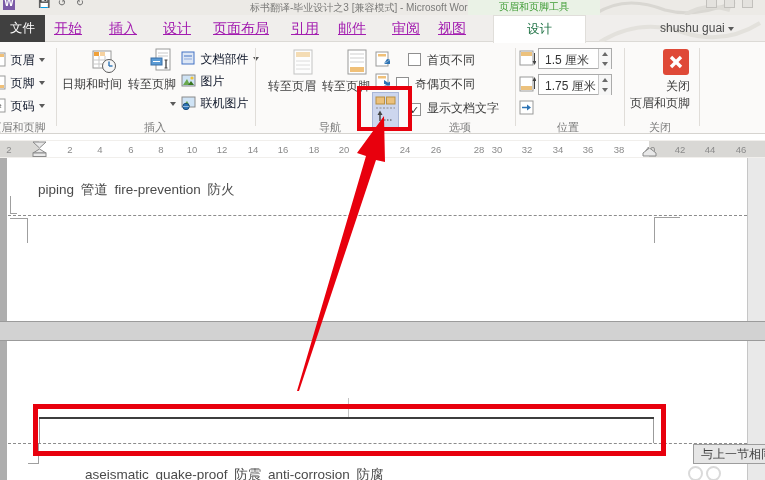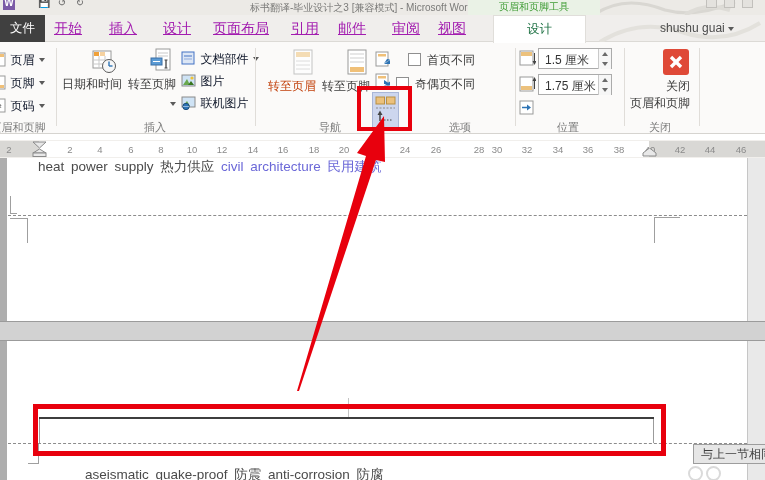--- a/index.html
+++ b/index.html
@@ -33,21 +33,21 @@
   .chev { display:inline-block; width:0; height:0; border-left:3.5px solid transparent; border-right:3.5px solid transparent; border-top:4px solid #5a5a5a; vertical-align:middle; }
   .row { position:absolute; height:18px; line-height:18px; white-space:nowrap; }
   .cb-box { display:inline-block; width:13px; height:13px; border:1px solid #8f8f8f; background:#fff; vertical-align:-2px; margin-right:6px; font-size:11px; line-height:12px; text-align:center; color:#333; }
   .cb-lbl { font-size:12px; color:#3b3b3b; }
   .spinbox { position:absolute; width:74px; height:21px; border:1px solid #ababab; background:#fff;text-align:right; }
   .spinbox .val { position:absolute; left:6px; top:3px; font-size:12px; color:#333; }
   .spin { position:absolute; right:0; width:13px; height:10px; border-left:1px solid #c9c9c9; background:#f6f6f6; }
   .spin i { position:absolute; left:3px; width:0; height:0; border-left:3px solid transparent; border-right:3px solid transparent; }
   .spin.up i { top:3px; border-bottom:4px solid #6a6a6a; }
   .spin.dn i { top:3px; border-top:4px solid #6a6a6a; }
-  .disabled .lbl { color:#c2410c; }
+  .disabled .lbl { color:#404040; }
 
   
   #ruler { left:0; top:140px; width:765px; height:18px; background:#f1efec; }
   #ruler-bar { position:absolute; left:0; top:1px; width:765px; height:16px; background:#fff; }
   .ruler-margin { position:absolute; top:0; height:16px; background:#d9d8d5; }
   .rnum { position:absolute; top:3px; font-size:9.5px; color:#8a8a8a; transform:translateX(-50%); }
 
   
   #doc { left:0; top:158px; width:765px; height:322px; background:#fff; overflow:hidden; }
   #page-left-edge { position:absolute; left:0; top:0; width:7px; height:322px; background:#aeaeae; }
@@ -236,20 +236,23 @@
         <line x1="10" y1="26" x2="19" y2="26" stroke="#444" stroke-dasharray="1.5,1.5"></line>
       </svg>
     </div>
     <span class="glabel" style="left:330px">导航</span>
 
     <div class="row" style="left:408px;top:8px">
       <span class="cb-box"></span><span class="cb-lbl">首页不同</span>
     </div>
     <div class="row" style="left:396px;top:32px">
       <span class="cb-box"></span><span class="cb-lbl">奇偶页不同</span>
+    </div>
+    <div class="row" style="left:408px;top:56px">
+      <span class="cb-box">✓</span><span class="cb-lbl">显示文档文字</span>
     </div>
     <span class="glabel" style="left:460px">选项</span>
     <div class="gdiv" style="left:515px"></div>
 
     <svg class="abs" style="left:519px;top:8px" width="17" height="17">
       <rect x="1" y="1" width="13" height="14" fill="#fff" stroke="#9a9a9a"></rect>
         <rect x="2" y="2" width="11" height="4" fill="#ecc17c"></rect>
       <line x1="15.5" y1="3" x2="15.5" y2="12" stroke="#444"></line>
         <polygon points="15.5,15 13.5,11 17.5,11" fill="#444"></polygon>
     </svg>
@@ -334,21 +337,21 @@
       <svg class="abs" style="left:642px;top:7px" width="15" height="9">
         <polygon points="7.5,0 14,5 14,8 1,8 1,5" fill="#e8e8e8" stroke="#8a8a8a"></polygon>
       </svg>
     </div>
   </div>
 
   <div id="doc" class="abs">
     <div id="page-left-edge"></div>
     <div id="page-right-edge"></div>
 
-    <div class="docline" style="left:38px;top:0"><span>heat power supply  热力供应 </span><span style="color:#6b68d8">civil architecture  民用建筑</span></div>
+    <div class="docline" style="left:38px;top:23px">piping  管道 fire-prevention  防火</div>
 
     <div class="mark" style="left:10px;top:38px;width:1px;height:18px"></div>
     <div class="mark" style="left:10px;top:55px;width:7px;height:1px"></div>
 
     <div class="dashline" style="top:57px"></div>
 
     <div class="mark" style="left:10px;top:60px;width:18px;height:1px"></div>
     <div class="mark" style="left:27px;top:60px;width:1px;height:25px"></div>
     <div class="mark" style="left:654px;top:59px;width:26px;height:1px"></div>
     <div class="mark" style="left:654px;top:59px;width:1px;height:26px"></div>

